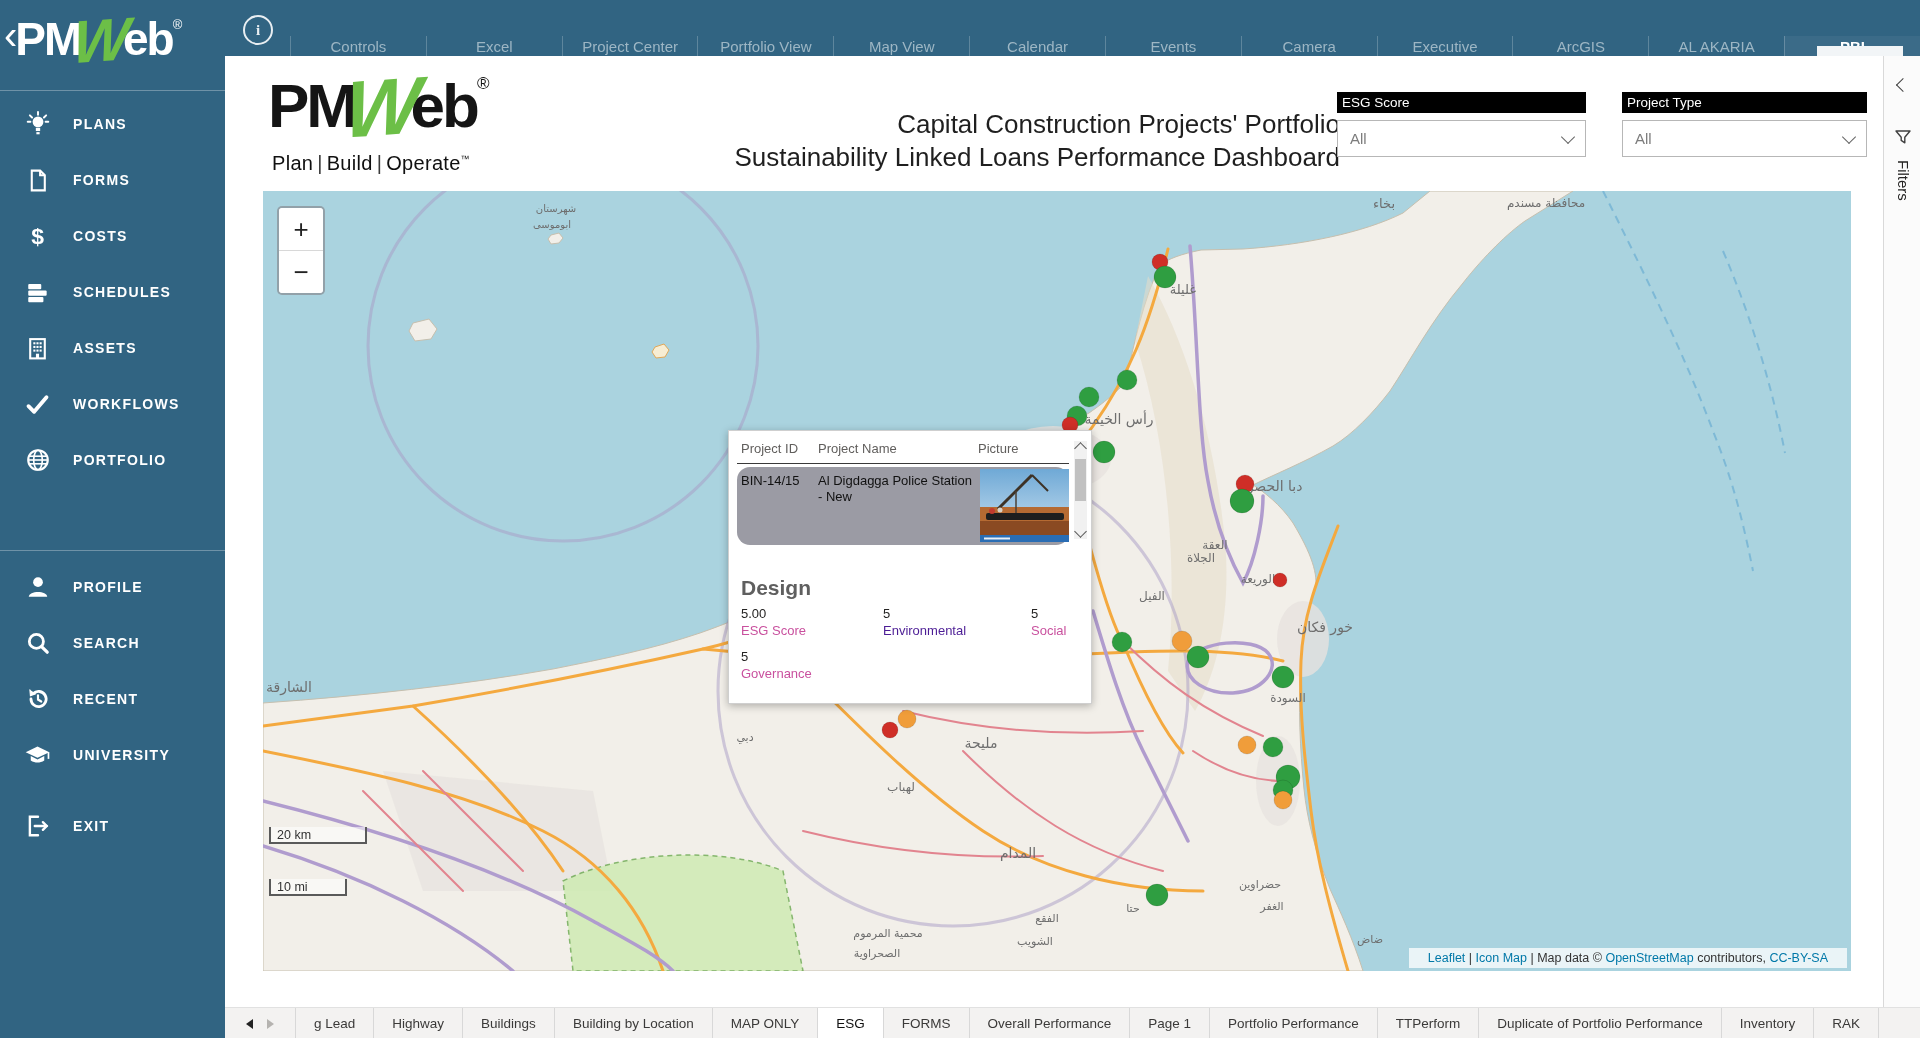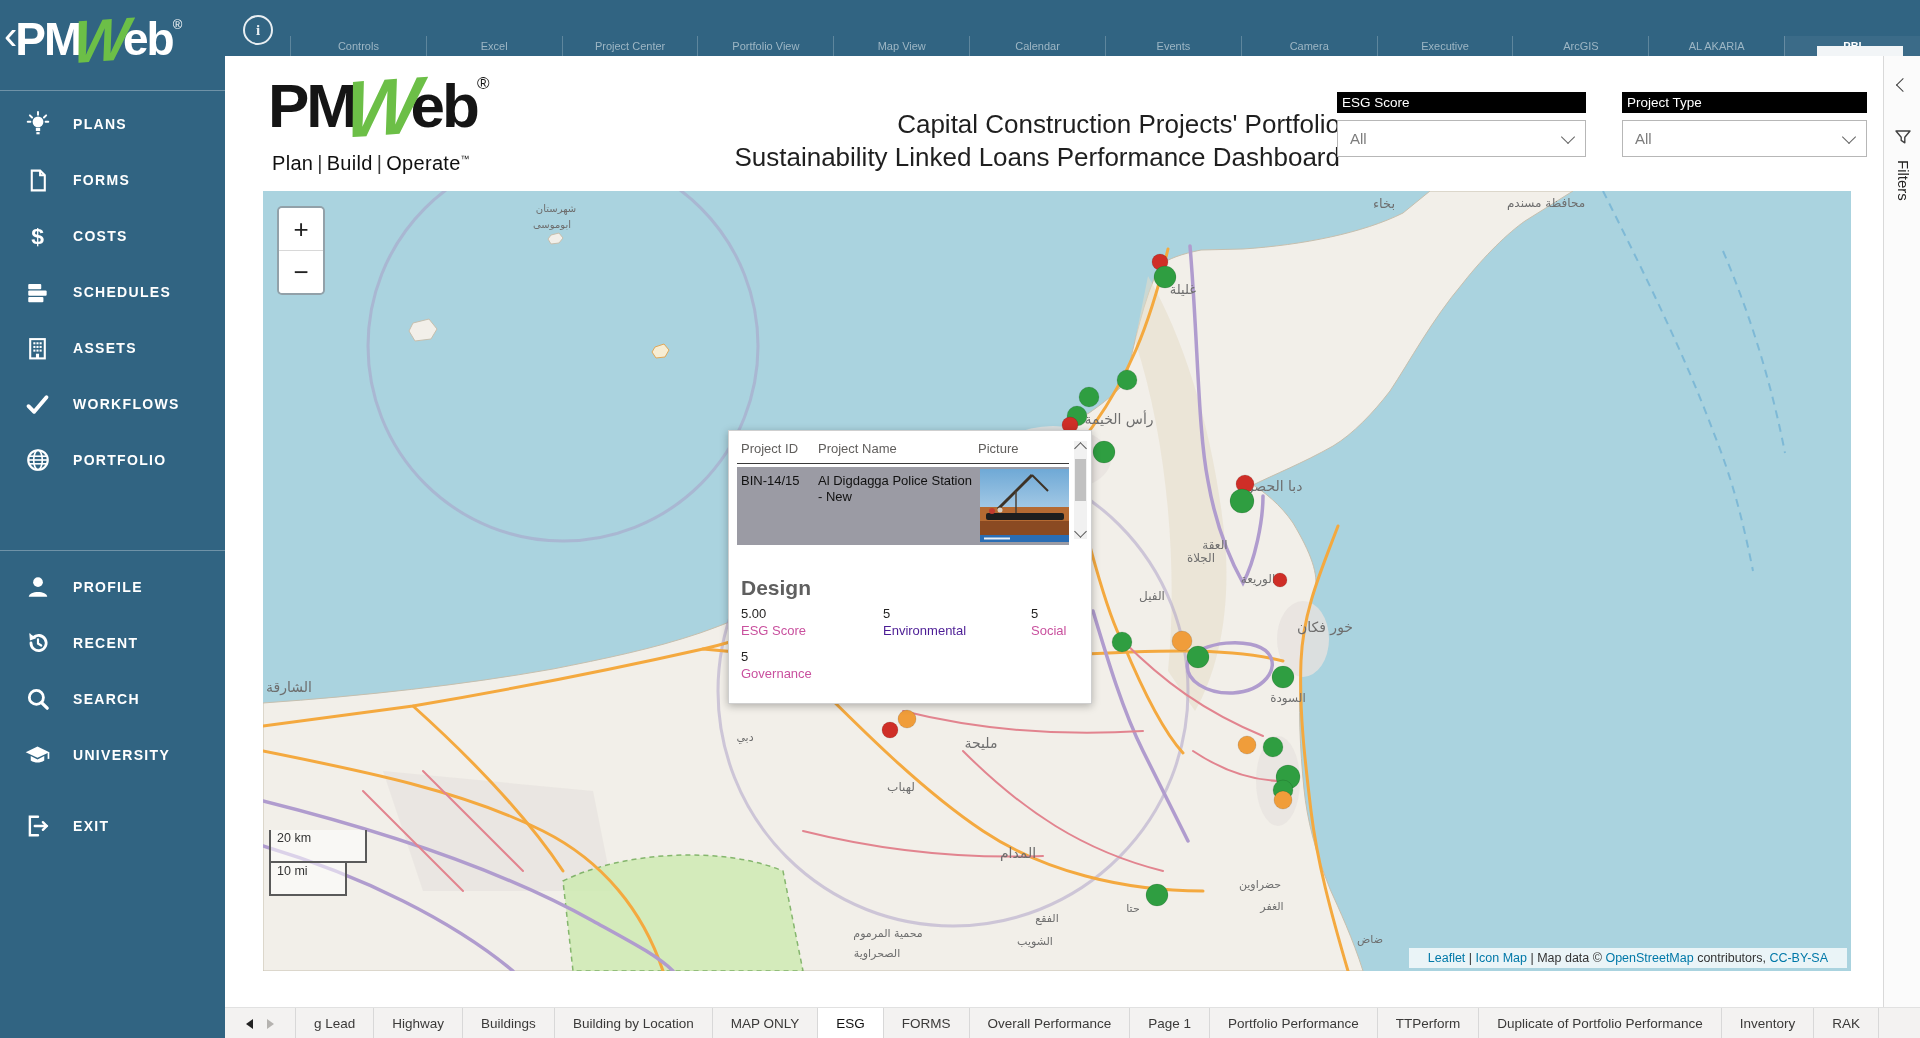--- a/index.html
+++ b/index.html
@@ -1,21 +1,21 @@
 <!DOCTYPE html>
 <html><head>
 <meta charset="utf-8">
 <style>
   html,body{margin:0;padding:0;}
   body{width:1920px;height:1038px;position:relative;overflow:hidden;background:#fff;
        font-family:"Liberation Sans","DejaVu Sans",sans-serif;}
   
   .topbar{position:absolute;left:0;top:0;width:1920px;height:56px;background:#316482;z-index:5;}
   .topnav{position:absolute;left:290px;top:0;right:0;height:56px;display:flex;}
-  .nav-item{flex:1;display:flex;align-items:center;justify-content:center;font-size:11px;
+  .nav-item{flex:1;display:flex;align-items:center;justify-content:center;font-size:15px;
             color:#9db6c4;border-left:1px solid rgba(255,255,255,.22);cursor:pointer;white-space:nowrap;margin-top:36px;}
   .nav-item.active{color:#fff;font-weight:bold;background:rgba(255,255,255,.05);}
   .pbi-patch{position:absolute;left:1817px;top:46px;width:86px;height:10px;background:#f2f5f7;z-index:6;}
   .info-ic{position:absolute;left:243px;top:15px;width:26px;height:26px;border:2px solid #e8eef2;
            border-radius:50%;color:#e8eef2;font-size:15px;font-weight:bold;display:flex;
            align-items:center;justify-content:center;font-family:"Liberation Serif",serif;}
   
   .sidebar{position:absolute;left:0;top:0;width:225px;height:1038px;background:#316482;z-index:6;}
   .brand{position:absolute;left:4px;top:6px;white-space:nowrap;color:#fff;}
   .brand .chev{font-size:40px;font-weight:400;vertical-align:6px;margin-right:-2px;}
@@ -60,34 +60,34 @@
   .map svg{position:absolute;left:0;top:0;}
   .map-label{font-family:"DejaVu Sans",sans-serif;fill:#6e6e6e;}
   .zoomctl{position:absolute;left:14px;top:15px;width:44px;border:2px solid rgba(110,130,140,.75);
            border-radius:5px;background:#fff;z-index:10;}
   .zbtn{height:42px;display:flex;align-items:center;justify-content:center;font-size:26px;color:#222;
         cursor:pointer;background:#fff;}
   .zbtn:first-child{border-bottom:1px solid #d8d8d8;border-radius:4px 4px 0 0;}
   .zbtn:last-child{border-radius:0 0 4px 4px;}
   .scalebox{position:absolute;left:6px;bottom:75px;z-index:10;font-size:12.5px;color:#333;}
   .scale-line{background:rgba(255,255,255,.55);border:2px solid #5a5a5a;border-top:none;
-              padding:1px 6px 16px 6px;white-space:nowrap;}
+              padding:1px 6px 0 6px;white-space:nowrap;margin-top:35px;}
   .scale-line.km{width:82px;}
   .scale-line.mi{width:62px;}
   .attrib{position:absolute;right:4px;bottom:3px;background:rgba(255,255,255,.75);padding:3px 19px;
           font-size:12.5px;color:#333;z-index:10;white-space:nowrap;}
   .attrib .lnk{color:#0078a8;cursor:pointer;}
   
   .popup{position:absolute;left:728px;top:430px;width:362px;height:272px;background:#fff;
          border:1px solid #cfcfcf;box-shadow:0 2px 8px rgba(0,0,0,.28);z-index:20;}
   .pp-head{position:absolute;top:10px;left:12px;right:24px;display:flex;font-size:13px;color:#605e5c;}
   .pp-head .c1{width:77px;}  .pp-head .c2{width:160px;}  .pp-head .c3{flex:1;}
   .pp-underline{position:absolute;top:32px;left:8px;width:332px;height:1px;background:#3a3a3a;}
   .pp-row{position:absolute;top:36px;left:8px;width:332px;height:78px;background:#9b9ba4;
-          display:flex;font-size:13px;color:#111;cursor:pointer;}
+          display:flex;font-size:13px;color:#111;cursor:pointer;border-radius:13px;}
   .pp-row .c1{width:77px;padding:6px 0 0 4px;}
   .pp-row .c2{width:156px;padding:6px 6px 0 0;line-height:16px;}
   .pp-row .pic{width:89px;height:73px;margin-top:2px;}
   .pp-scroll{position:absolute;right:4px;top:10px;width:13px;height:98px;background:#f1f1f1;}
   .pp-scroll .arr{position:absolute;left:2px;width:8px;height:8px;}
   .pp-scroll .up{top:3px;border-left:1.4px solid #555;border-top:1.4px solid #555;transform:rotate(45deg);}
   .pp-scroll .dn{bottom:3px;border-right:1.4px solid #555;border-bottom:1.4px solid #555;transform:rotate(45deg);}
   .pp-scroll .thumb{position:absolute;left:1px;top:18px;width:11px;height:42px;background:#c1c1c1;}
   .pp-phase{position:absolute;left:12px;top:145px;font-size:21px;font-weight:600;color:#5f5f5f;}
   .pp-grid{position:absolute;left:12px;top:175px;width:330px;display:grid;
@@ -226,35 +226,35 @@
           <svg width="26" height="26" viewBox="0 0 24 24" fill="#fff">
             <circle cx="12" cy="7.5" r="4.5"></circle>
             <path d="M3.5 21c0-6 17-6 17 0Z"></path>
           </svg>
         </span>
         <span class="lbl">PROFILE</span>
       </div>
       <div class="side-item">
         <span class="ic">
           <svg width="26" height="26" viewBox="0 0 24 24" fill="none" stroke="#fff" stroke-linecap="round">
+            <circle cx="10.5" cy="10.5" r="6.5" stroke-width="2.6"></circle>
+            <line x1="15.5" y1="15.5" x2="20.5" y2="20.5" stroke-width="3"></line>
+          </svg>
+        </span>
+        <span class="lbl">SEARCH</span>
+      </div>
+      <div class="side-item">
+        <span class="ic">
+          <svg width="26" height="26" viewBox="0 0 24 24" fill="none" stroke="#fff" stroke-linecap="round">
             <path d="M5.5 12a7 7 0 1 0 2.1-5" stroke-width="2.6"></path>
             <path d="M4.5 3.5 5 9l5-1.8" fill="#fff" stroke-width="1"></path>
             <path d="M12 8.5v4l3 1.8" stroke-width="2"></path>
           </svg>
         </span>
         <span class="lbl">RECENT</span>
-      </div>
-      <div class="side-item">
-        <span class="ic">
-          <svg width="26" height="26" viewBox="0 0 24 24" fill="none" stroke="#fff" stroke-linecap="round">
-            <circle cx="10.5" cy="10.5" r="6.5" stroke-width="2.6"></circle>
-            <line x1="15.5" y1="15.5" x2="20.5" y2="20.5" stroke-width="3"></line>
-          </svg>
-        </span>
-        <span class="lbl">SEARCH</span>
       </div>
       <div class="side-item">
         <span class="ic">
           <svg width="27" height="27" viewBox="0 0 24 24" fill="#fff">
             <path d="M1.5 9 12 4l10.5 5L12 14Z"></path>
             <path d="M6 12.5v4c3.8 2.4 8.2 2.4 12 0v-4l-6 3Z"></path>
             <rect x="21" y="9" width="1.5" height="6"></rect>
           </svg>
         </span>
         <span class="lbl">UNIVERSITY</span>

